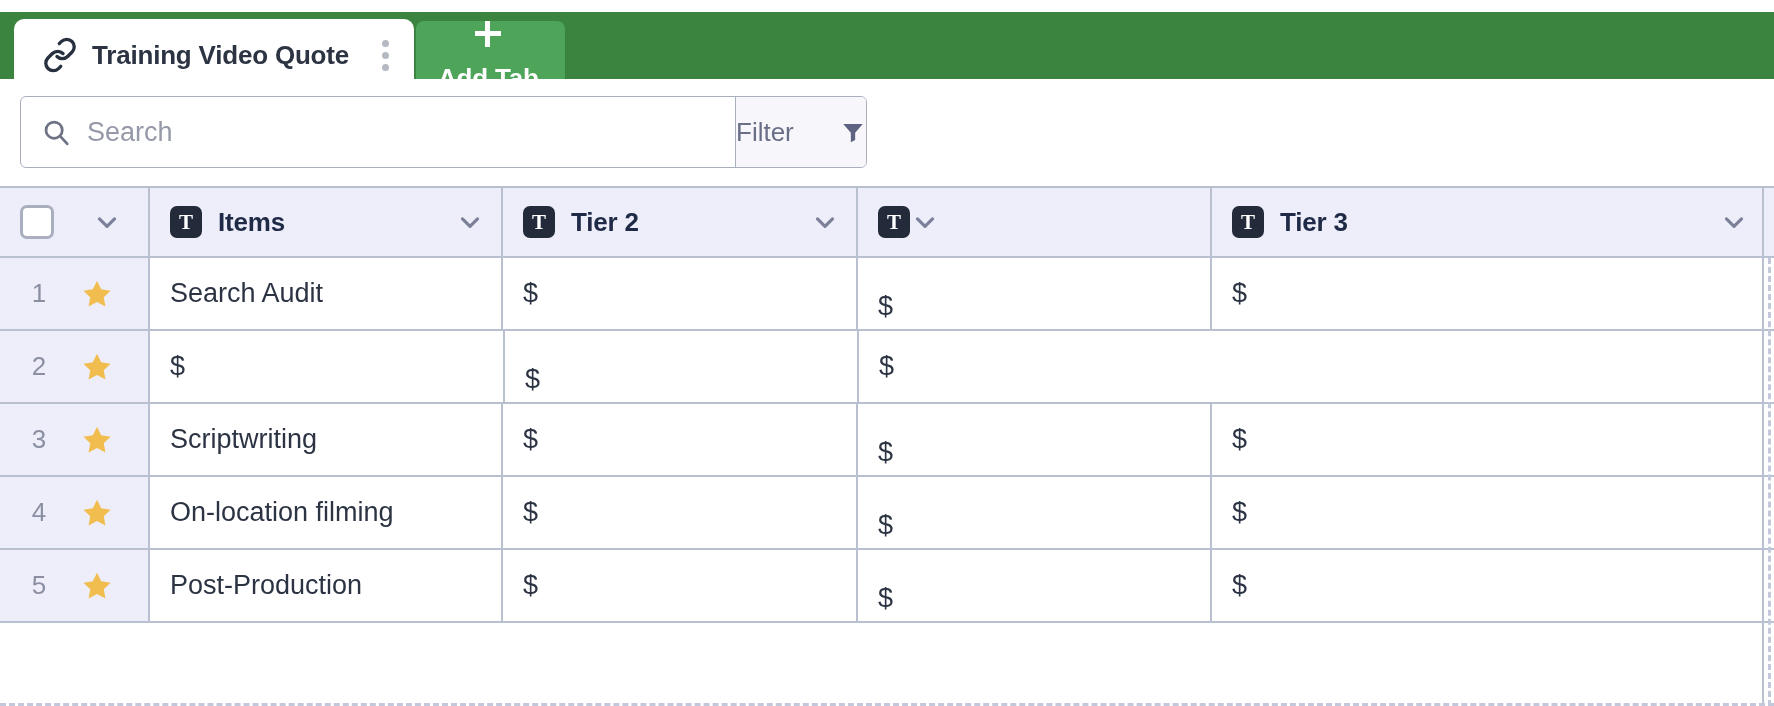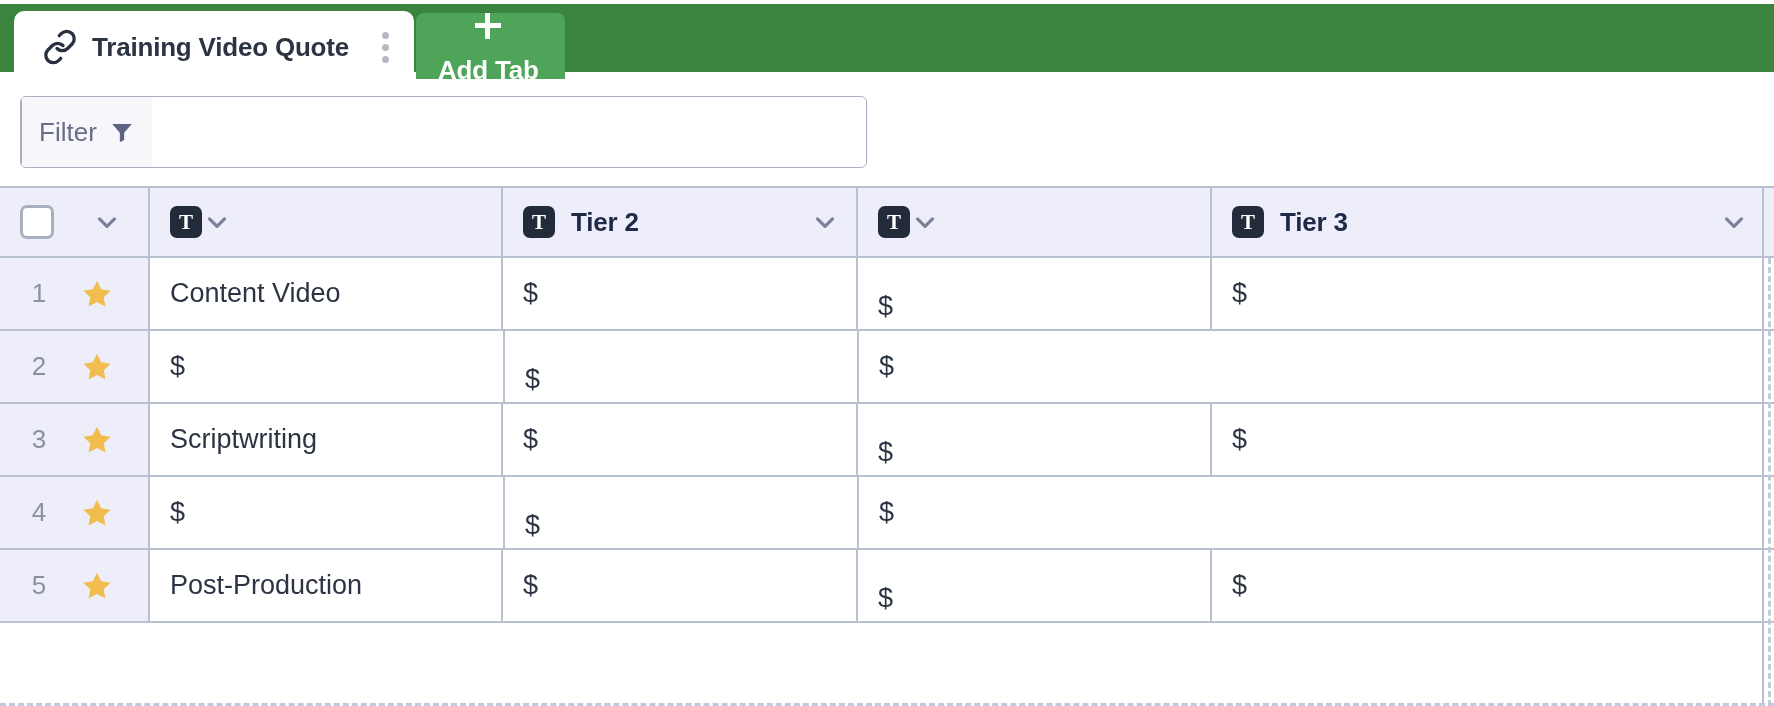--- a/index.html
+++ b/index.html
@@ -5,21 +5,21 @@
   * { box-sizing: border-box; margin: 0; padding: 0; }
   html, body {
     width: 1774px; height: 706px;
     font-family: "Liberation Sans", sans-serif;
     background: #ffffff;
     overflow: hidden;
   }
 
   
   .tabbar {
-    position: absolute; left: 0; top: 4px;
+    position: absolute; left: 0; top: 12px;
     width: 1774px; height: 68px;
     background: #3b8440;
   }
   .tab {
     position: absolute; left: 14px; top: 7px;
     width: 400px; height: 72px;
     background: #ffffff;
     border-radius: 10px 10px 0 0;
     display: flex; align-items: center;
     padding: 0 16px 0 26px;
@@ -104,21 +104,21 @@
     font-family: "Liberation Sans", sans-serif;
     font-size: 27px; color: #2c3443;
     height: 100%;
   }
   .search-input::placeholder { color: #9599a8; }
   .filter-btn {
     flex: 0 0 131px;
     background: #f7f6fb;
     border: none;
     border-left: 1px solid #aaafc0;
-    display: flex; align-items: center; justify-content: center;
+    display: flex; align-items: center; justify-content: space-between;
     gap: 12px;
     font-family: "Liberation Sans", sans-serif;
     font-size: 26px;
     color: #6a6f88;
     cursor: pointer;
   }
   .funnel-icon { display: flex; align-items: center; color: #5d6380; }
 
   
   .table {
@@ -247,20 +247,29 @@
   </div>
 
   <button class="add-tab">
     <span class="plus-icon"></span>
     <span>Add Tab</span>
   </button>
 </div>
 
 <div class="toolbar">
   <div class="search-wrap">
+    <div class="search-field">
+      <span class="search-icon">
+        <svg width="30" height="30" viewBox="0 0 24 24" fill="none" stroke="currentColor" stroke-width="2.2" stroke-linecap="round">
+          <circle cx="10.5" cy="10.5" r="6.5"></circle>
+          <line x1="15.5" y1="15.5" x2="21" y2="21.5"></line>
+        </svg>
+      </span>
+      <input class="search-input" type="text" placeholder="Search" value="" style="">
+    </div>
     <button class="filter-btn">
       <span>Filter</span>
       <span class="funnel-icon">
         <svg width="26" height="26" viewBox="0 0 24 24" fill="currentColor">
           <path d="M3 4.5h18l-7 8.2v6.6l-4 2.2v-8.8z"></path>
         </svg>
       </span>
     </button>
   </div>
 </div>
@@ -272,20 +281,21 @@
       <span class="hcheck"></span>
       <span class="chev">
         <svg width="30" height="30" viewBox="0 0 24 24" fill="none" stroke="currentColor" stroke-width="2.6" stroke-linecap="round" stroke-linejoin="round">
           <polyline points="6 9.5 12 15.5 18 9.5"></polyline>
         </svg>
       </span>
     </div>
 
     <div class="cell c-items">
       <span class="type-icon">T</span>
+      <span class="col-title">Items</span>
       <span class="chev">
         <svg width="30" height="30" viewBox="0 0 24 24" fill="none" stroke="currentColor" stroke-width="2.6" stroke-linecap="round" stroke-linejoin="round">
           <polyline points="6 9.5 12 15.5 18 9.5"></polyline>
         </svg>
       </span>
     </div>
 
     <div class="cell c-t1">
       <span class="type-icon">T</span>
       <span class="col-title">Tier 2</span>
@@ -320,21 +330,21 @@
       <div class="row drow">
         <div class="cell c-gutter">
           <span class="rownum">1</span>
           <span class="star-icon">
             <svg width="34" height="34" viewBox="0 0 24 24" fill="currentColor">
               <path d="M12 2.6l2.95 6.1 6.65.92-4.83 4.64 1.18 6.6L12 17.7l-5.95 3.16 1.18-6.6L2.4 9.62l6.65-.92z"></path>
             </svg>
           </span>
         </div>
         <div class="cell c-items">
-          <span class="item-name">Content Video</span>
+          <span class="item-name">Search Audit</span>
         </div>
         <div class="cell c-t1">
           <span class="money">$</span>
         </div>
         <div class="cell c-t2">
           <span class="money">$</span>
         </div>
         <div class="cell c-t3">
           <span class="money">$</span>
         </div>
@@ -382,20 +392,23 @@
       </div>
       <div class="row drow">
         <div class="cell c-gutter">
           <span class="rownum">4</span>
           <span class="star-icon">
             <svg width="34" height="34" viewBox="0 0 24 24" fill="currentColor">
               <path d="M12 2.6l2.95 6.1 6.65.92-4.83 4.64 1.18 6.6L12 17.7l-5.95 3.16 1.18-6.6L2.4 9.62l6.65-.92z"></path>
             </svg>
           </span>
         </div>
+        <div class="cell c-items">
+          <span class="item-name">On-location filming</span>
+        </div>
         <div class="cell c-t1">
           <span class="money">$</span>
         </div>
         <div class="cell c-t2">
           <span class="money">$</span>
         </div>
         <div class="cell c-t3">
           <span class="money">$</span>
         </div>
       </div>

